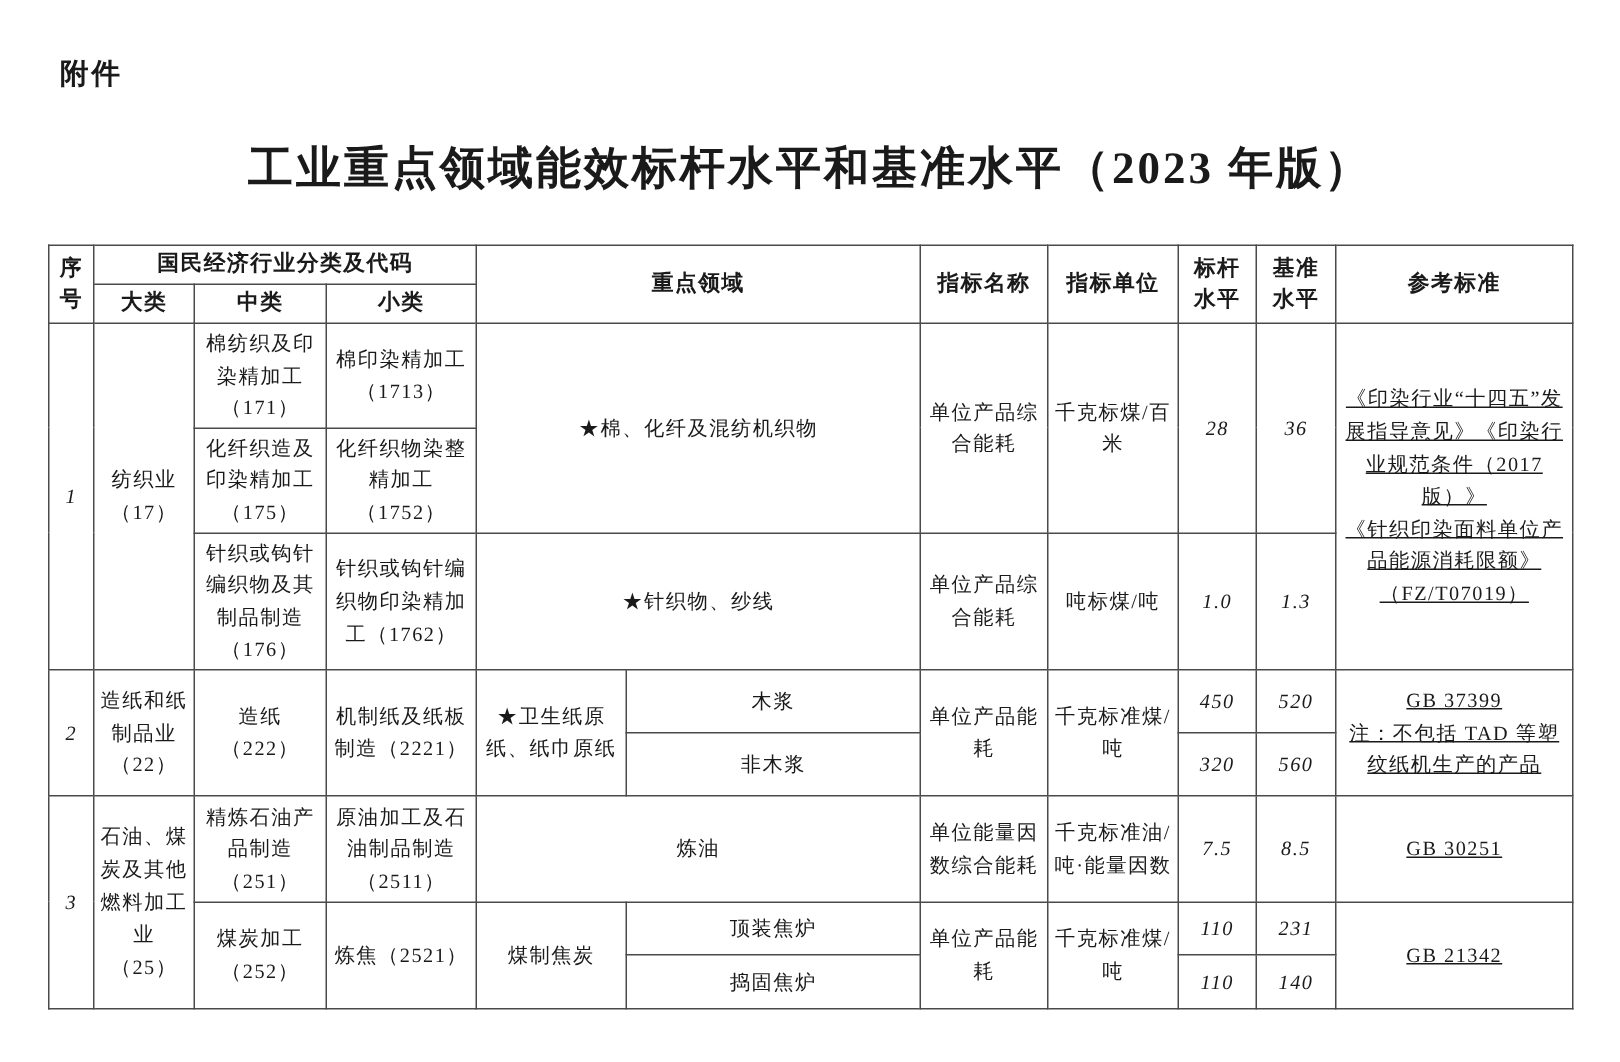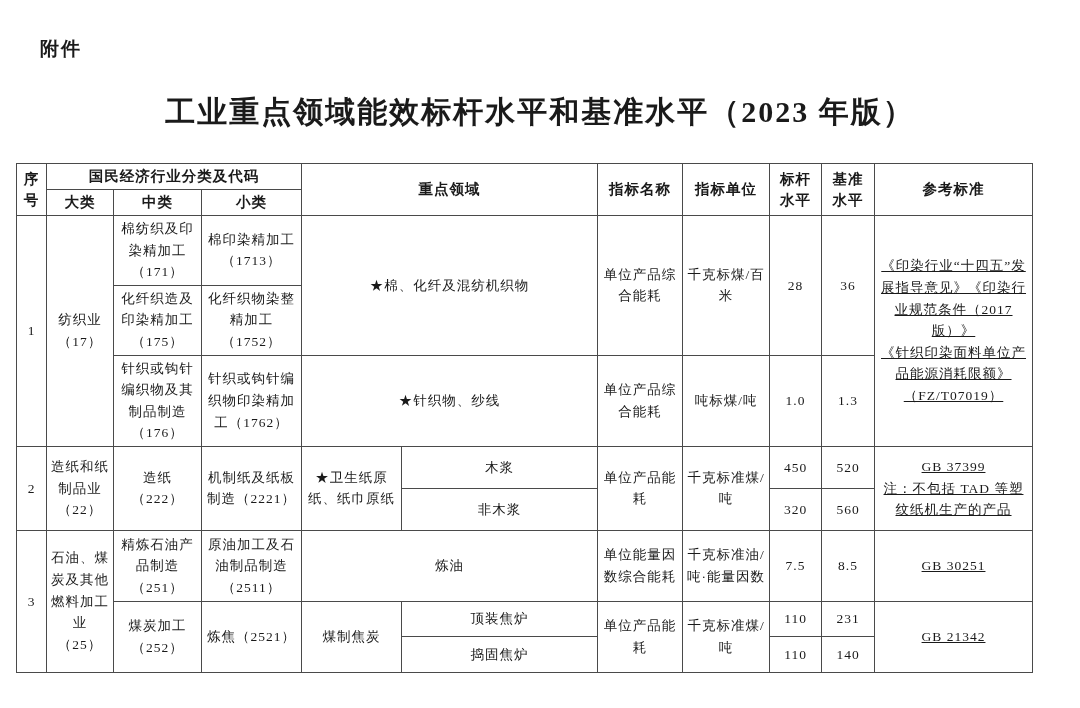--- a/index.html
+++ b/index.html
@@ -23,21 +23,21 @@
     position: absolute;
     left: 0; top: 92px;
     width: 1080px;
     text-align: center;
     font-weight: 700;
     font-size: 30px;
     letter-spacing: 2px;
   }
   table.main {
     position: absolute;
-    left: 16px; top: 163px;
+    left: 32px; top: 163px;
     width: 1016px;
     border-collapse: collapse;
     table-layout: fixed;
   }
   table.main th, table.main td {
     border: 1px solid #4a4a4a;
     text-align: center;
     vertical-align: middle;
     padding: 2px 4px;
     overflow: hidden;
@@ -50,20 +50,21 @@
     line-height: 1.45;
   }
   table.main td {
     font-size: 13.5px;
     letter-spacing: 1px;
     line-height: 1.6;
   }
   td.num {
     font-size: 14.5px;
     letter-spacing: 0;
+    font-style: italic;
   }
   td.ref {
     white-space: pre-line;
     letter-spacing: 0.5px;
     line-height: 1.55;
     text-decoration: underline;
   }
 </style>
 </head>
 <body>

